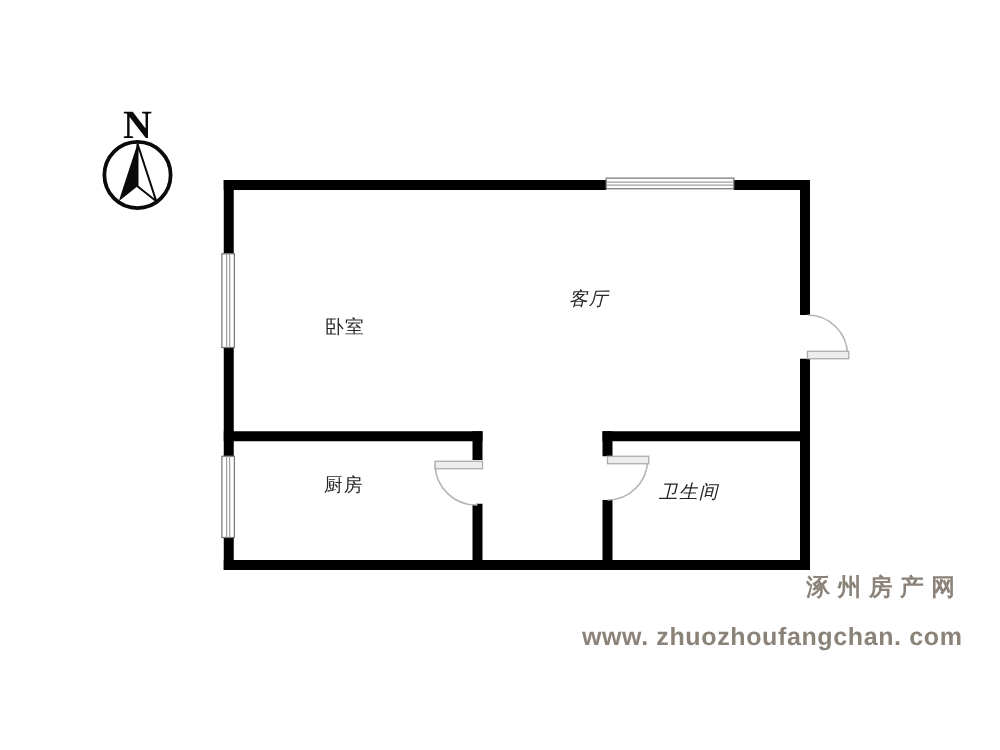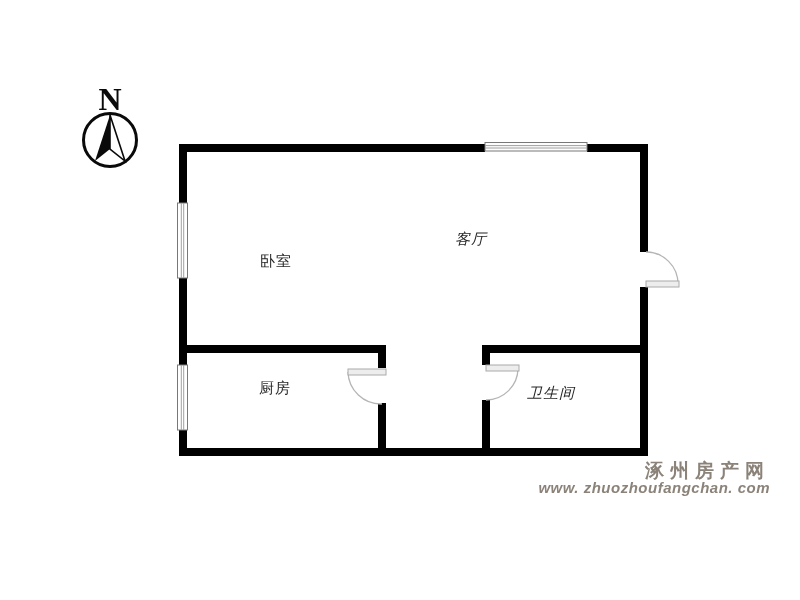--- a/index.html
+++ b/index.html
@@ -34,26 +34,25 @@
     font-weight: bold;
     text-shadow:
       -1px -1px 0 #fff, 1px -1px 0 #fff,
       -1px  1px 0 #fff, 1px  1px 0 #fff,
        0 0 2px #fff;
     line-height: 1;
   }
   #watermark .site-name {
     font-size: 19px;
     letter-spacing: 6px;
-    margin-bottom: 0;
+    margin-bottom: 20px;
   }
   #watermark .site-url {
-    font-size: 15px;
+    font-size: 20px;
     letter-spacing: 0.5px;
-    font-style: italic;
   }
 </style>
 </head>
 <body>
 
 <div id="canvas">
 
   <svg id="plan-svg" width="800" height="600" viewBox="0 0 800 600">
 
     <g fill="#000000">

